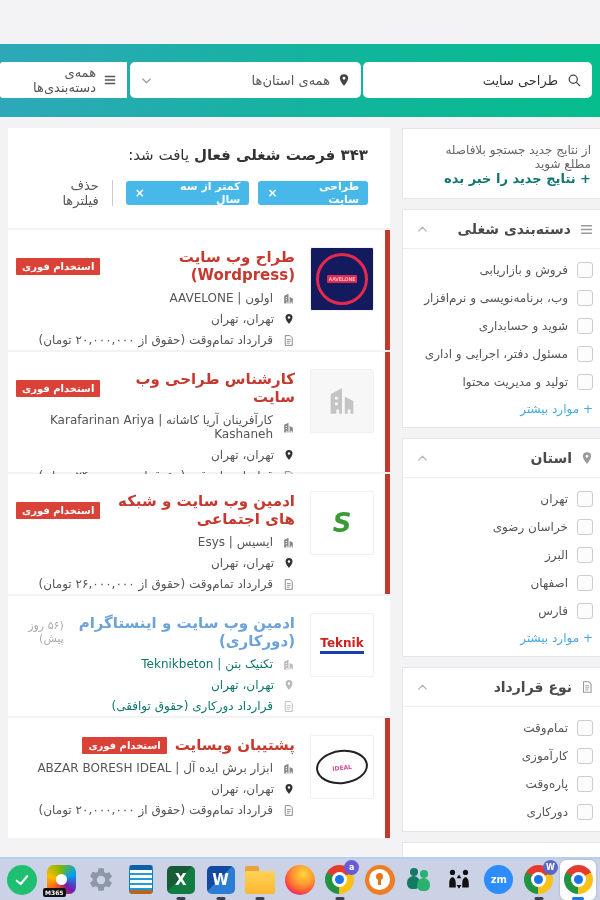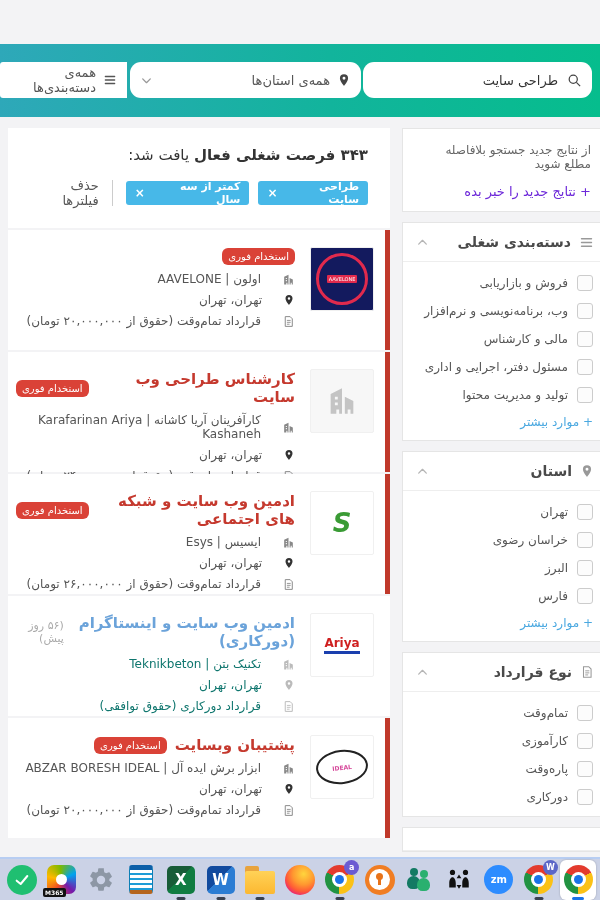--- a/index.html
+++ b/index.html
@@ -2,21 +2,21 @@
 <html lang="fa" dir="rtl"><head>
 <meta charset="utf-8">
 <style>
   html,body{margin:0;padding:0;width:600px;height:900px;overflow:hidden;}
   body{font-family:"DejaVu Sans","Liberation Sans",sans-serif;background:#f3f3f5;}
   .page{position:relative;width:600px;height:900px;direction:rtl;}
 
   
   .search-band{position:absolute;top:44px;left:0;right:0;height:73px;
     background:linear-gradient(90deg,#2ea8b9 0%,#12b49c 55%,#06bd8d 100%);}
-  .sbox{position:absolute;top:18px;height:36px;background:#fff;border-radius:11px;
+  .sbox{position:absolute;top:18px;height:36px;background:#fff;border-radius:5px;
     display:flex;align-items:center;gap:7px;padding:0 10px;box-sizing:border-box;
     font-size:13px;color:#555;}
   .sbox svg{flex:none;}
   .search-field{right:8px;width:229px;}
   .search-field input{border:0;outline:0;flex:1;min-width:0;font-size:13px;color:#333;
     direction:rtl;text-align:right;font-family:inherit;background:transparent;}
   .province-box{right:239px;width:231px;}
   .category-box{left:0;width:127px;border-radius:3px 0 0 3px;}
   .spacer{flex:1;}
 
@@ -34,24 +34,24 @@
   .clear-link{font-size:13px;color:#555;text-align:right;}
 
   .job-card{position:relative;background:#fff;height:120px;flex:none;box-sizing:border-box;
     display:flex;padding:17px 16px 0 8px;}
   .job-card .redbar{position:absolute;top:0;bottom:0;left:auto;right:0;width:5px;background:#c0392b;}
   .logo{width:62px;height:62px;flex:none;margin-left:15px;border:1px solid #f0f0f0;border-radius:2px;
     display:flex;align-items:center;justify-content:center;overflow:hidden;background:#fff;}
   .jc-body{flex:1;min-width:0;padding-top:1px;}
   .title-row{display:flex;align-items:center;gap:8px;font-size:15px;font-weight:bold;color:#c5392e;}
   .title-row .age{font-size:11px;color:#aaa;font-weight:normal;}
-  .badge{background:#da4237;color:#fff;font-size:10px;font-weight:normal;border-radius:6px;
+  .badge{background:#da4237;color:#fff;font-size:10px;font-weight:bold;border-radius:1px;
     padding:3px 6px;flex:none;}
   .visited .title-row{color:#6ba3da;}
-  .meta{display:flex;align-items:center;gap:21px;font-size:12px;color:#555;margin-top:7px;}
+  .meta{display:flex;align-items:center;gap:9px;font-size:12px;color:#555;margin-top:7px;}
   .meta:first-of-type{margin-top:11px;}
   .meta svg{flex:none;}
   .visited .meta{color:#0f766e;}
 
   
   .logo-navy{width:62px;height:62px;background:#131a5e;display:flex;align-items:center;justify-content:center;}
   .logo-navy .ring{width:46px;height:46px;border-radius:50%;border:3px solid #e12a4d;
     display:flex;align-items:center;justify-content:center;}
   .logo-navy .ring span{color:#fff;font-size:5px;background:#e12a4d;padding:1px 2px;border-radius:1px;}
   .logo-bldg{background:#f7f7f7;}
@@ -60,21 +60,21 @@
   .logo-teknik .t{color:#cf1f1f;font-weight:bold;font-size:12px;border-bottom:3px solid #1a3fae;padding-bottom:1px;}
   .logo-ideal .oval{width:48px;height:30px;border:2px solid #222;border-radius:50%;
     display:flex;align-items:center;justify-content:center;transform:rotate(-6deg);}
   .logo-ideal .oval span{color:#d6489a;font-size:6px;font-weight:bold;}
 
   
   .sidebar{position:absolute;top:128px;left:402px;width:206px;height:729px;overflow:hidden;
     display:flex;flex-direction:column;gap:10px;}
   .notify{background:#fff;border:1px solid #e5e5e5;padding:14px 16px 12px;flex:none;box-sizing:border-box;}
   .notify-text{font-size:12px;color:#666;}
-  .notify-link{margin-top:13px;font-size:13px;font-weight:normal;color:#6d28d9;cursor:pointer;}
+  .notify-link{font-size:13px;font-weight:bold;color:#0f766e;cursor:pointer;}
   .fbox{background:#fff;border:1px solid #e5e5e5;flex:none;}
   .fbox-h{display:flex;align-items:center;gap:8px;padding:11px 13px;border-bottom:1px solid #eee;
     font-size:14px;font-weight:bold;color:#4a4a4a;}
   .fbox-items{padding:13px 14px 11px;display:flex;flex-direction:column;gap:12px;}
   .frow{display:flex;align-items:center;gap:9px;font-size:12px;color:#555;cursor:pointer;}
   .cb{width:16px;height:16px;border:1px solid #ccc;border-radius:3px;background:#fcfcfc;flex:none;
     display:flex;align-items:center;justify-content:center;box-sizing:border-box;}
   .more{font-size:12px;color:#4aa8e0;cursor:pointer;}
 
   
@@ -222,20 +222,21 @@
 
     <div class="job-card">
       <div class="redbar"></div>
       <div class="logo logo-navy">
         <div class="ring">
             <span>AAVELONE</span>
           </div>
       </div>
       <div class="jc-body">
         <div class="title-row">
+          <span>طراح وب سایت (Wordpress)</span>
           <span class="badge">استخدام فوری</span>
         </div>
         <div class="meta">
             <svg width="13" height="13" style="color:#888">
               <use href="#sym-building"></use>
             </svg>
             <span>اولون | AAVELONE</span>
           </div>
         <div class="meta">
             <svg width="12" height="12" style="color:#333">
@@ -311,21 +312,21 @@
             <svg width="13" height="13" style="color:#888">
               <use href="#sym-doc"></use>
             </svg>
             <span>قرارداد تمام‌وقت (حقوق از ۲۶,۰۰۰,۰۰۰ تومان)</span>
           </div>
       </div>
     </div>
 
     <div class="job-card visited">
       <div class="logo logo-teknik">
-        <span class="t">Ariya</span>
+        <span class="t">Teknik</span>
       </div>
       <div class="jc-body">
         <div class="title-row">
           <span>ادمین وب سایت و اینستاگرام (دورکاری)</span>
           <span class="age">(۵۶ روز پیش)</span>
         </div>
         <div class="meta">
             <svg width="13" height="13" style="color:#bbb">
               <use href="#sym-building"></use>
             </svg>
@@ -402,21 +403,21 @@
         <div class="frow">
             <span class="cb"></span>
             <span>فروش و بازاریابی</span>
           </div>
         <div class="frow">
             <span class="cb"></span>
             <span>وب، برنامه‌نویسی و نرم‌افزار</span>
           </div>
         <div class="frow">
             <span class="cb"></span>
-            <span>مالی و کارشناس</span>
+            <span>شوید و حسابداری</span>
           </div>
         <div class="frow">
             <span class="cb"></span>
             <span>مسئول دفتر، اجرایی و اداری</span>
           </div>
         <div class="frow">
             <span class="cb"></span>
             <span>تولید و مدیریت محتوا</span>
           </div>
         <div class="more">+ موارد بیشتر</div>
@@ -442,20 +443,24 @@
         <div class="frow">
             <span class="cb"></span>
             <span>خراسان رضوی</span>
           </div>
         <div class="frow">
             <span class="cb"></span>
             <span>البرز</span>
           </div>
         <div class="frow">
             <span class="cb"></span>
+            <span>اصفهان</span>
+          </div>
+        <div class="frow">
+            <span class="cb"></span>
             <span>فارس</span>
           </div>
         <div class="more">+ موارد بیشتر</div>
       </div>
     </div>
 
     <div class="fbox">
       <div class="fbox-h">
         <svg width="14" height="14" style="color:#999">
             <use href="#sym-doc"></use>

